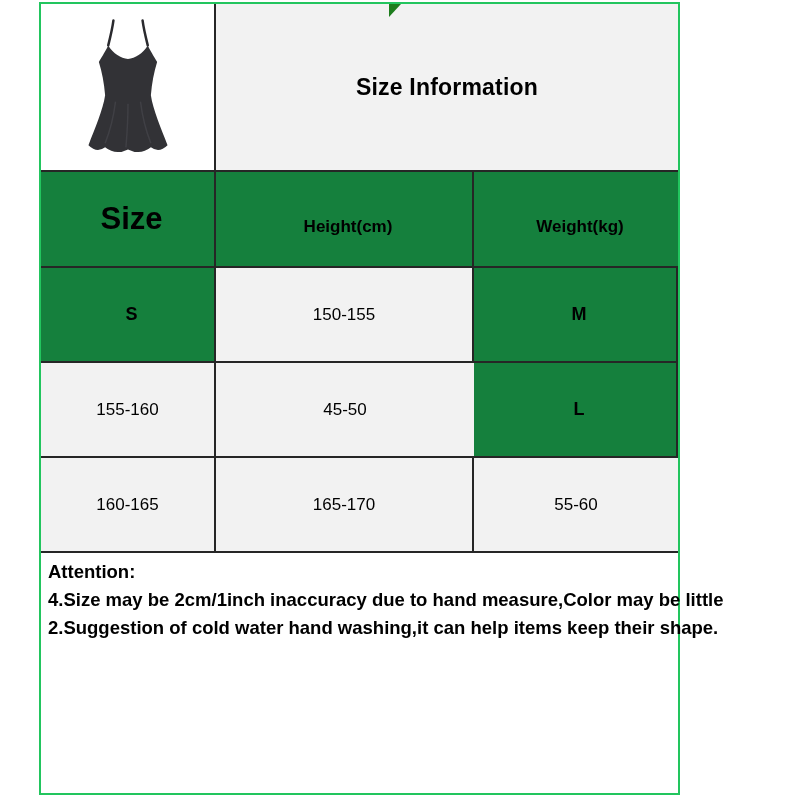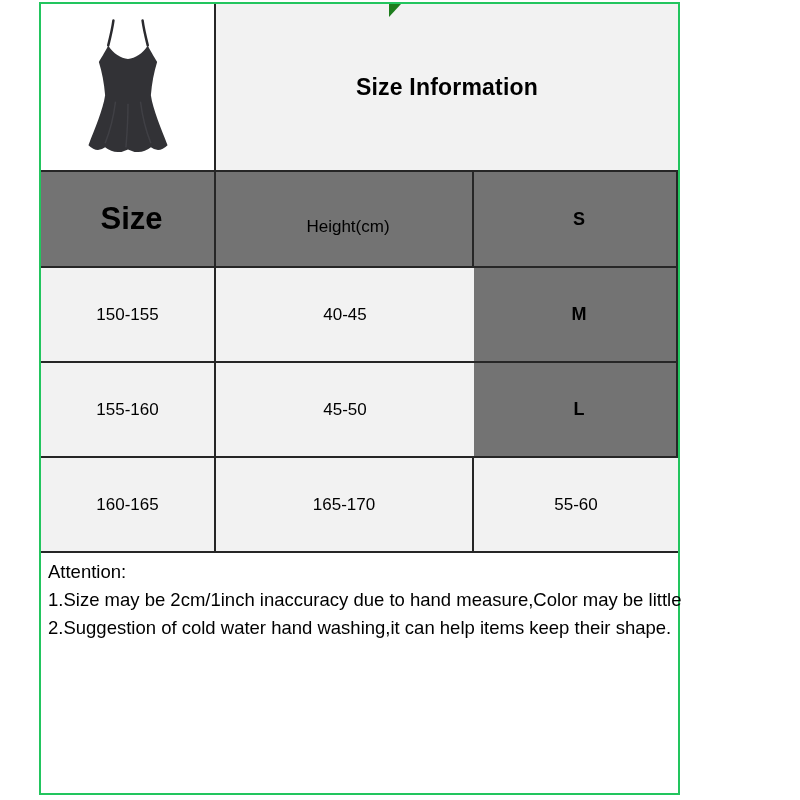--- a/index.html
+++ b/index.html
@@ -18,32 +18,33 @@
   .cell{
     box-sizing:border-box;
     border-right:2px solid #262626;border-bottom:2px solid #262626;
     display:flex;align-items:center;justify-content:center;
     text-align:center;
   }
   .no-r{border-right:none;}
   .no-b{border-bottom:none;}
   .bg-white{background:#ffffff;}
   .bg-light{background:#f2f2f2;}
-  .bg-gray{background:#737373;padding-left:8px;}
+  .bg-gray{background:#15803d;padding-left:8px;}
   .image-cell{position:relative;}
   .title-cell{grid-column:2 / 4;position:relative;}
   .title-text{font-size:23px;font-weight:bold;letter-spacing:.2px;}
   .size-head{font-size:31px;font-weight:bold;}
-  .col-head{font-size:17px;font-weight:normal;margin-top:15px;}
+  .col-head{font-size:17px;font-weight:bold;margin-top:15px;}
   .size-letter{font-size:18px;font-weight:bold;}
   .value{font-size:17px;font-weight:normal;}
   .attention-cell{
     grid-column:1 / 4;flex-direction:column;align-items:flex-start;
     justify-content:flex-start;text-align:left;background:#fff;
     padding:5px 10px 0 7px;
+    font-weight:bold;
   }
   .attn-line{font-size:18.5px;line-height:28px;white-space:nowrap;}
   .corner-marker{position:absolute;left:173px;top:0;width:12px;height:13px;}
   .dress-svg{position:absolute;left:50%;top:50%;transform:translate(-50%,-50%);}
 </style>
 </head>
 <body>
 
 <div class="canvas">
   <div class="sheet">
@@ -67,29 +68,29 @@
       </svg>
       <span class="title-text">Size Information</span>
     </div>
 
     <div class="cell bg-gray">
       <span class="size-head">Size</span>
     </div>
     <div class="cell bg-gray">
       <span class="col-head">Height(cm)</span>
     </div>
+    <div class="cell bg-gray no-r">
+      <span class="col-head">Weight(kg)</span>
+    </div>
 
     <div class="cell bg-gray">
       <span class="size-letter">S</span>
     </div>
     <div class="cell bg-light">
       <span class="value">150-155</span>
-    </div>
-    <div class="cell bg-light no-r">
-      <span class="value">40-45</span>
     </div>
 
     <div class="cell bg-gray">
       <span class="size-letter">M</span>
     </div>
     <div class="cell bg-light">
       <span class="value">155-160</span>
     </div>
     <div class="cell bg-light no-r">
       <span class="value">45-50</span>
@@ -104,18 +105,18 @@
 
     <div class="cell bg-light">
       <span class="value">165-170</span>
     </div>
     <div class="cell bg-light no-r">
       <span class="value">55-60</span>
     </div>
 
     <div class="cell attention-cell no-r no-b">
       <div class="attn-line">Attention:</div>
-      <div class="attn-line">1.Size may be 2cm/1inch inaccuracy due to hand measure,Color may be little</div>
+      <div class="attn-line">4.Size may be 2cm/1inch inaccuracy due to hand measure,Color may be little</div>
       <div class="attn-line">2.Suggestion of cold water hand washing,it can help items keep their shape.</div>
     </div>
 
   </div>
 </div>
 
 </body></html>

